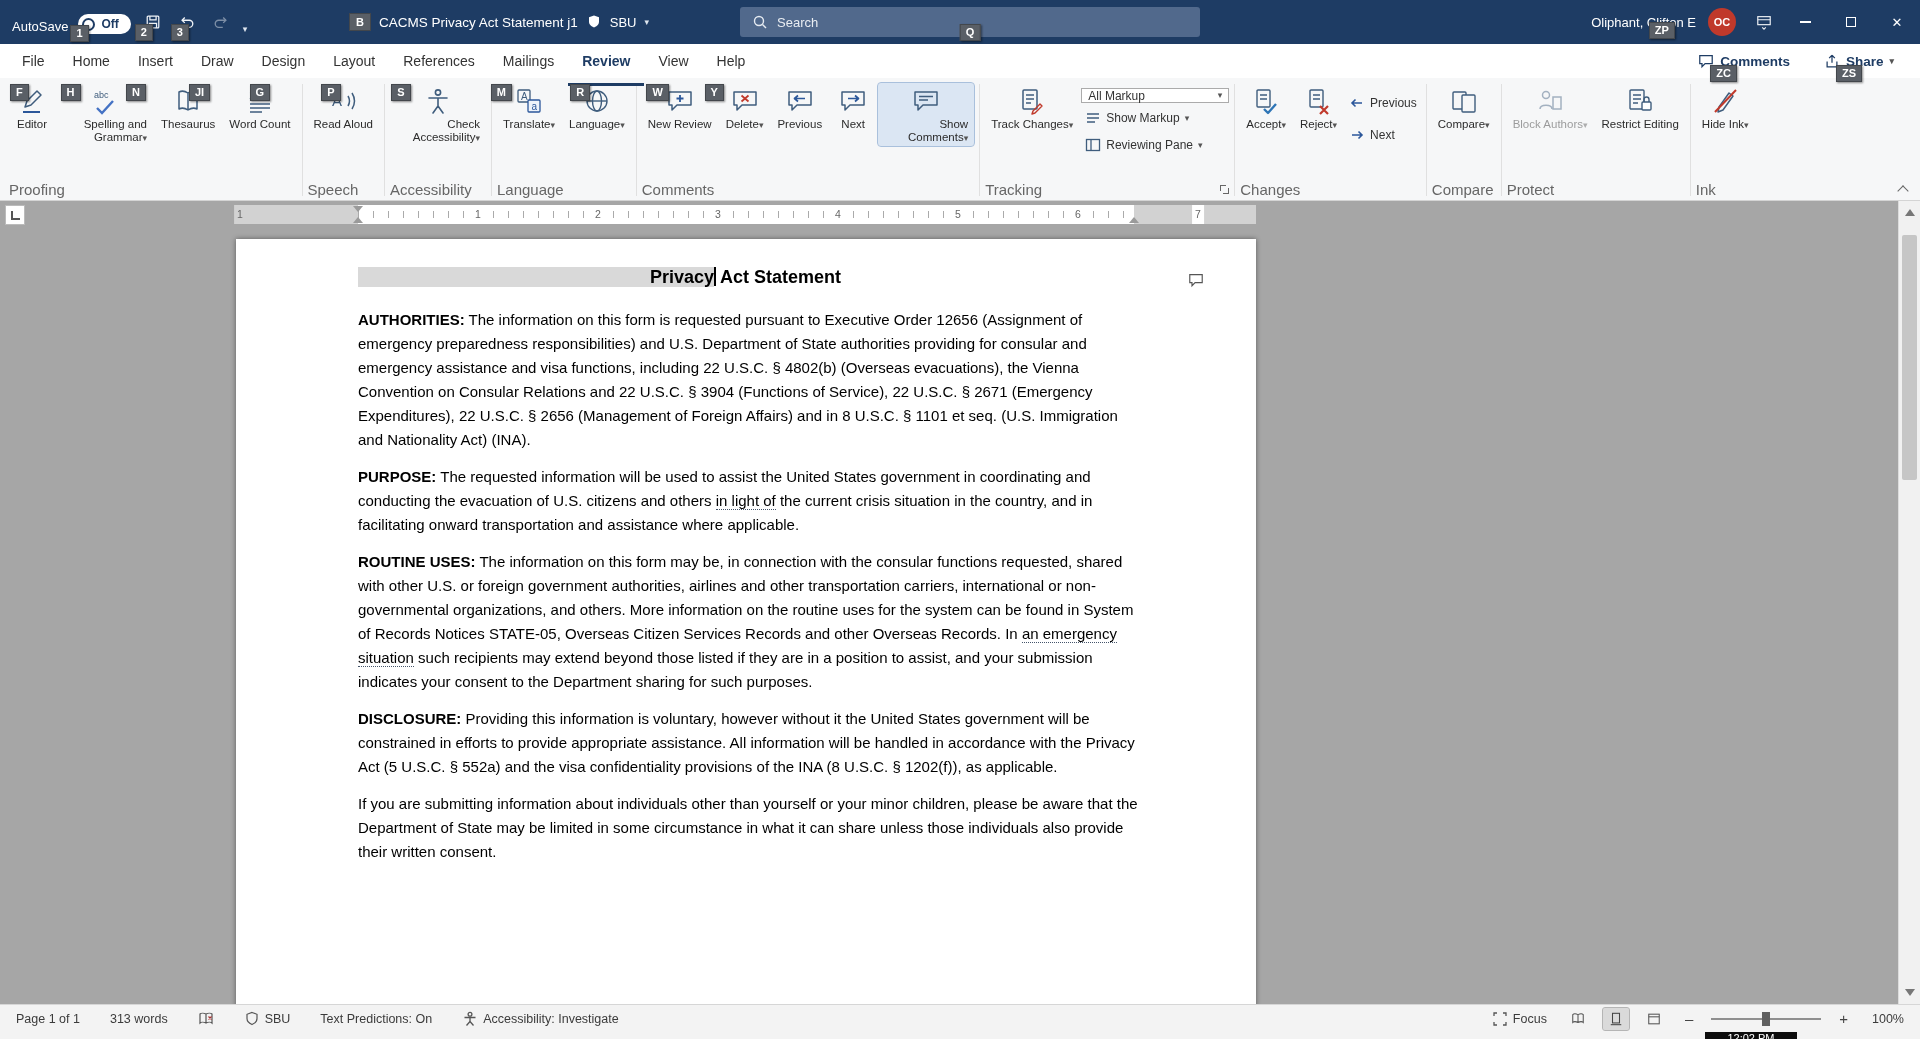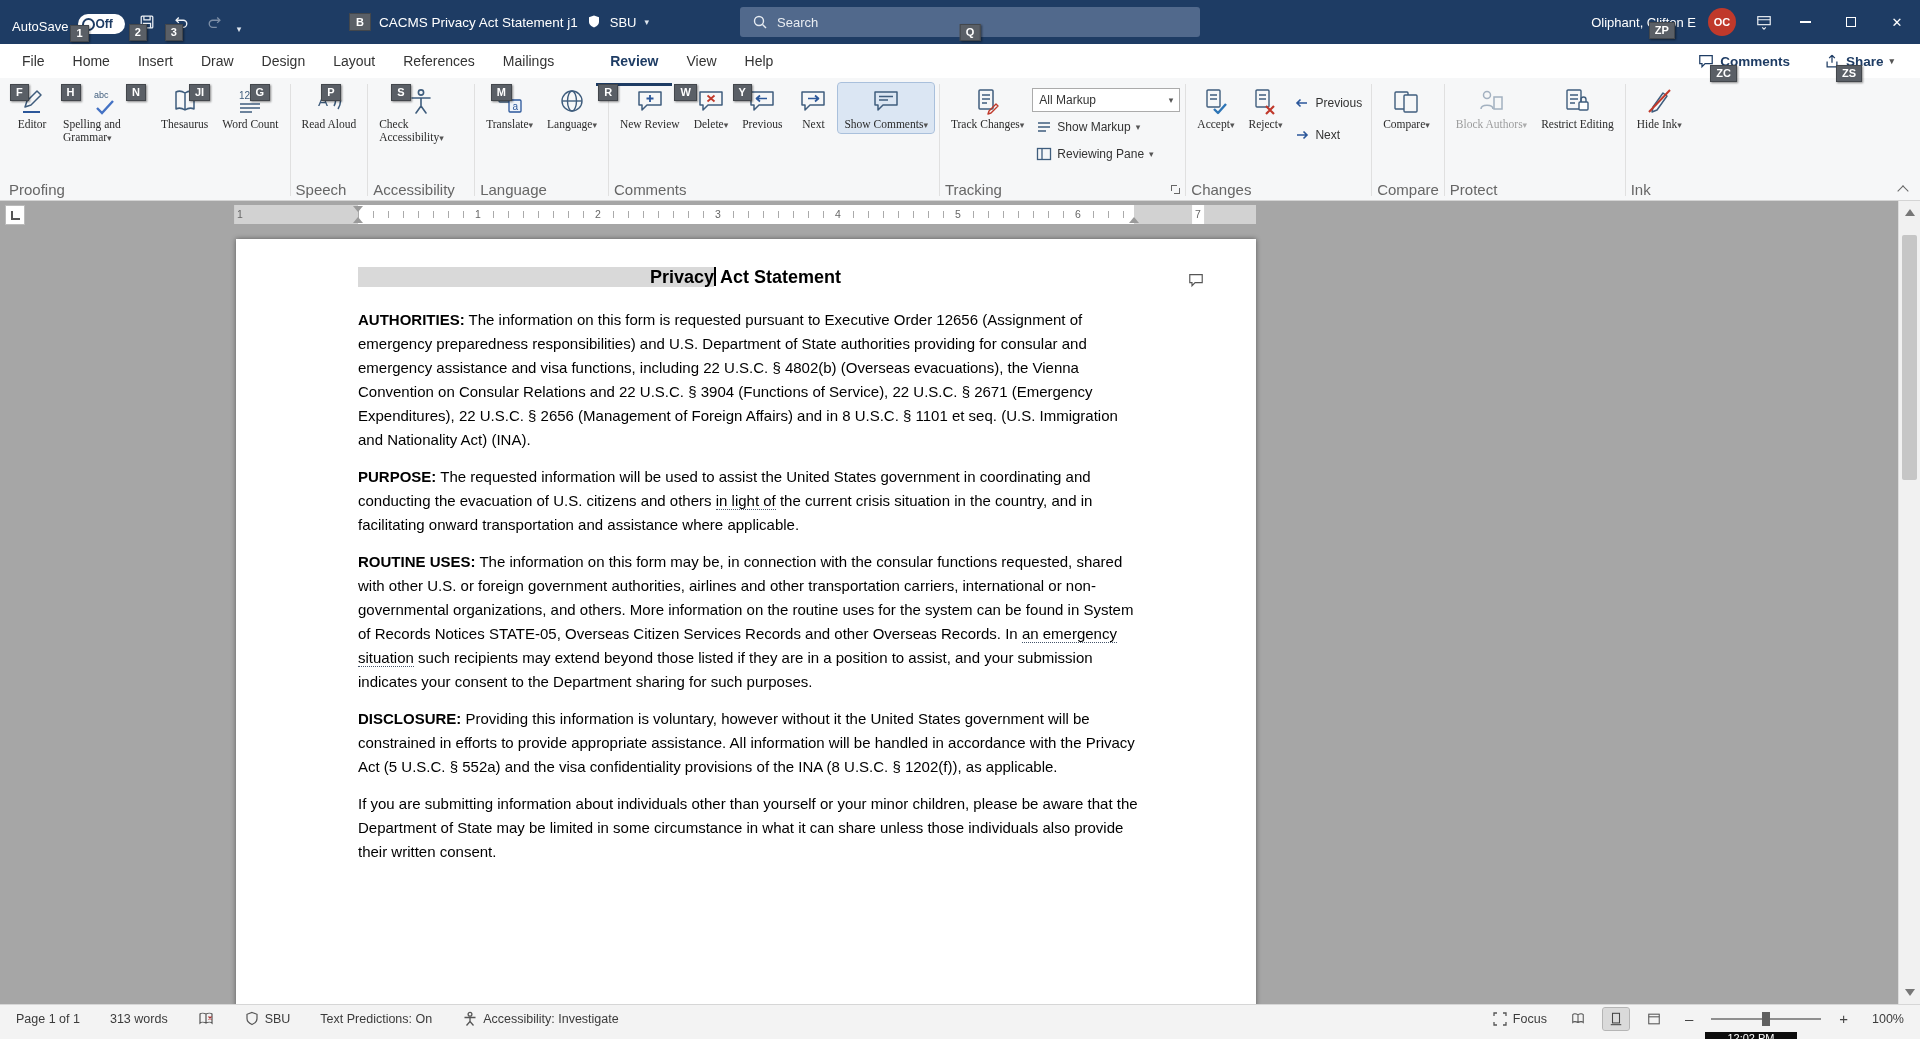--- a/index.html
+++ b/index.html
@@ -10,21 +10,21 @@
   
   .keytip{position:absolute;background:#5a5f66;color:#fff;font-size:11px;font-weight:bold;
           padding:2px 5px;border:1px solid #43474c;box-shadow:1px 1px 2px rgba(0,0,0,.45);
           line-height:1;z-index:60;pointer-events:none;}
 
   
   .titlebar{position:absolute;top:0;left:0;right:0;height:44px;background:#1e3c64;color:#fff;
             display:flex;align-items:center;font-size:13px;}
   .qat{display:flex;align-items:flex-end;gap:10px;padding-left:12px;}
   .autosave-lbl{color:#fff;}
-  .pill{position:relative;display:flex;align-items:center;background:#fff;color:#1e3c64;
+  .pill{position:relative;display:flex;align-items:center;gap:6px;background:#fff;color:#1e3c64;
         border-radius:11px;padding:3px 12px 3px 4px;font-size:12px;font-weight:bold;}
   .knob{width:13px;height:13px;border:2px solid #1e3c64;border-radius:50%;background:#fff;}
   .tb-btn{position:relative;background:none;border:none;padding:4px;display:flex;align-items:center;cursor:pointer;}
   .tb-btn.disabled{opacity:.45;}
   .chev{display:inline-block;font-size:9px;line-height:1;color:#555;}
   .chev::after{content:"▾";}
   .chev.white{color:#dfe6ef;}
   .doc-group{position:absolute;left:349px;top:0;height:44px;display:flex;align-items:center;gap:8px;}
   .kbadge{background:#5a5f66;border:1px solid #43474c;color:#fff;font-size:11px;font-weight:bold;padding:2px 6px;}
   .doc-title{font-size:13.5px;color:#fff;white-space:nowrap;}
@@ -40,42 +40,42 @@
   .ico-min{width:11px;height:1.5px;background:#fff;display:block;}
   .ico-max{width:10px;height:10px;border:1.2px solid #fff;display:block;}
   .ico-close{color:#fff;font-size:13px;}
   .ico-close::before{content:"✕";}
 
   
   .tabrow{position:absolute;top:44px;left:0;right:0;height:34px;background:#fff;display:flex;
           align-items:center;padding-left:8px;z-index:5;}
   .tab{position:relative;padding:17px 14px;font-size:14px;color:#333;cursor:pointer;white-space:nowrap;}
   .tab .keytip{left:2px;bottom:-15px;}
-  .tab.active{color:#1e3c64;font-weight:bold;box-shadow:inset 0 -3px 0 #1e3c64;margin-left:28px;}
+  .tab.active{color:#1e3c64;font-weight:bold;box-shadow:inset 0 -3px 0 #1e3c64;}
   .tab-actions{margin-left:auto;display:flex;align-items:center;gap:22px;padding-right:20px;}
   .taction{position:relative;display:flex;align-items:center;gap:6px;font-size:13.5px;color:#1e3c64;
            font-weight:bold;cursor:pointer;background:none;border:none;}
   .taction .keytip{left:18px;bottom:-12px;}
 
   
   .ribbon{position:absolute;top:78px;left:0;right:0;height:123px;background:#f6f7f8;
           border-bottom:1px solid #d4d4d4;display:flex;align-items:stretch;padding:2px 6px 0;}
   .rgroup{display:flex;flex-direction:column;position:relative;padding:0 3px;}
   .gbtns{flex:1;display:flex;align-items:flex-start;gap:2px;padding-top:3px;}
   .glabel{height:20px;line-height:20px;font-size:15px;color:#666;text-align:left;}
   .gsep{width:1px;background:#e0e0e0;margin:4px 2px;}
   .bigbtn{display:flex;flex-direction:column;align-items:center;min-width:46px;padding:4px 6px 2px;
           border-radius:3px;cursor:pointer;background:none;border:none;}
   .bigbtn.active{background:#dbe6f3;outline:1px solid #a9c0dc;}
   .bigbtn.disabled{opacity:.45;}
-  .bigbtn .lbl{font-size:11.5px;line-height:13px;text-align:left;color:#2b2b2b;max-width:84px;margin-top:3px;font-family:Liberation Serif, serif;}
+  .bigbtn .lbl{font-size:11.5px;line-height:13px;text-align:right;color:#2b2b2b;max-width:84px;margin-top:3px;}
   .ic{width:28px;height:28px;}
   .ic16{width:16px;height:16px;}
   .tcol{display:flex;flex-direction:column;gap:3px;padding-top:5px;}
-  .combo{display:flex;align-items:center;width:148px;height:24px;background:#fff;border:1px solid #ababab;
+  .combo{display:flex;align-items:center;width:148px;height:15px;background:#fff;border:1px solid #ababab;
          font-size:12px;color:#333;padding:0 6px;cursor:pointer;}
   .combo .chev{margin-left:auto;}
   .trow{display:flex;align-items:center;height:24px;font-size:12px;color:#333;gap:5px;cursor:pointer;
         background:none;border:none;padding:0 4px;}
   .ccol{display:flex;flex-direction:column;gap:8px;padding-top:8px;}
   .launcher{position:absolute;right:1px;bottom:4px;width:13px;height:13px;cursor:pointer;}
   .launcher::before{content:"";position:absolute;left:2px;top:2px;width:5px;height:5px;
                     border-left:1px solid #666;border-top:1px solid #666;}
   .launcher::after{content:"";position:absolute;right:2px;bottom:2px;width:5px;height:5px;
                    border-right:1.5px solid #666;border-bottom:1.5px solid #666;}

